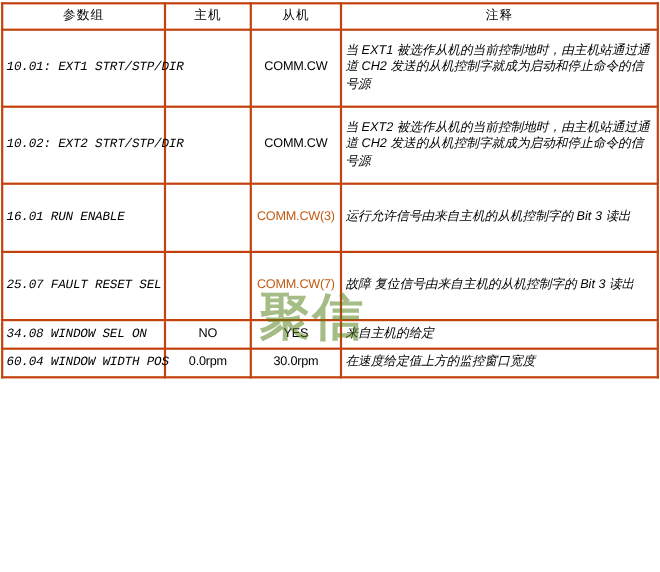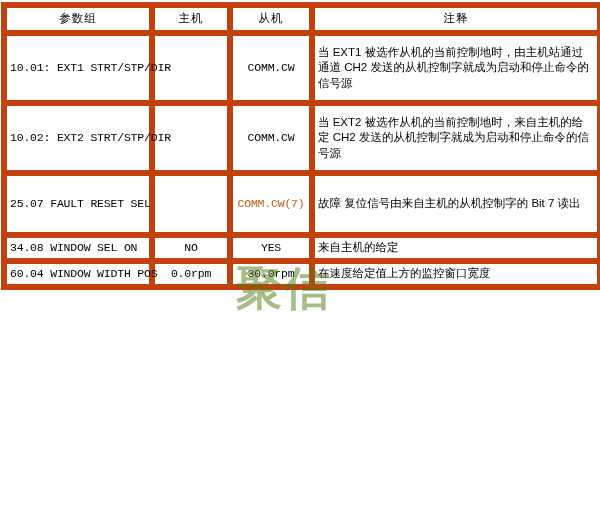--- a/index.html
+++ b/index.html
@@ -19,21 +19,21 @@
     height: 520px;
   }
   table.param-table {
     border-collapse: collapse;
     width: 598px;
     margin: 2px 0 0 1px;
     table-layout: fixed;
   }
   table.param-table td,
   table.param-table th {
-    border: 6px solid #c2410c;
+    border: 2px solid #c2410c;
     padding: 0 3px;
     vertical-align: middle;
     font-weight: normal;
     font-size: 11.5px;
     line-height: 1.35;
   }
   col.c-group { width: 148px; }
   col.c-master { width: 78px; }
   col.c-slave  { width: 82px; }
   col.c-note   { width: 288px; }
@@ -44,32 +44,34 @@
     font-size: 12.5px;
     height: 22px;
     letter-spacing: 1px;
   }
   td.code {
     font-family: "Liberation Mono", monospace;
     font-size: 11.5px;
     letter-spacing: -0.2px;
     padding-left: 4px;
     white-space: nowrap;
+    font-style: italic;
   }
   td.center {
     text-align: center;
-    font-family: Liberation Mono, monospace;
+    font-family: Liberation Sans, sans-serif;
     font-size: 11.5px;
     letter-spacing: -0.2px;
   }
   td.note {
     text-align: left;
     font-size: 11.5px;
     line-height: 1.5;
     padding: 2px 4px;
+    font-style: italic;
   }
   .orange { color: #c05a12; }
   .tall-1 { height: 70px; }
   .tall-2 { height: 62px; }
   .row-mid { height: 26px; }
 
   
   #watermark {
     position: absolute;
     left: 236px;
@@ -122,27 +124,33 @@
         <tr class="tall-1">
           <td class="code">10.01: EXT1 STRT/STP/DIR</td>
           <td class="center"></td>
           <td class="center">COMM.CW</td>
           <td class="note">当 EXT1 被选作从机的当前控制地时，由主机站通过通道 CH2 发送的从机控制字就成为启动和停止命令的信号源</td>
         </tr>
         <tr class="tall-1">
           <td class="code">10.02: EXT2 STRT/STP/DIR</td>
           <td class="center"></td>
           <td class="center">COMM.CW</td>
-          <td class="note">当 EXT2 被选作从机的当前控制地时，来自主机的给定 CH2 发送的从机控制字就成为启动和停止命令的信号源</td>
+          <td class="note">当 EXT2 被选作从机的当前控制地时，由主机站通过通道 CH2 发送的从机控制字就成为启动和停止命令的信号源</td>
+        </tr>
+        <tr class="tall-2">
+          <td class="code">16.01 RUN ENABLE</td>
+          <td class="center"></td>
+          <td class="center orange">COMM.CW(3)</td>
+          <td class="note">运行允许信号由来自主机的从机控制字的 Bit 3 读出</td>
         </tr>
         <tr class="tall-2">
           <td class="code">25.07 FAULT RESET SEL</td>
           <td class="center"></td>
           <td class="center orange">COMM.CW(7)</td>
-          <td class="note">故障 复位信号由来自主机的从机控制字的 Bit 7 读出</td>
+          <td class="note">故障 复位信号由来自主机的从机控制字的 Bit 3 读出</td>
         </tr>
         <tr class="row-mid">
           <td class="code">34.08 WINDOW SEL ON</td>
           <td class="center">NO</td>
           <td class="center">YES</td>
           <td class="note">来自主机的给定</td>
         </tr>
         <tr class="row-mid">
           <td class="code">60.04 WINDOW WIDTH POS</td>
           <td class="center">0.0rpm</td>

